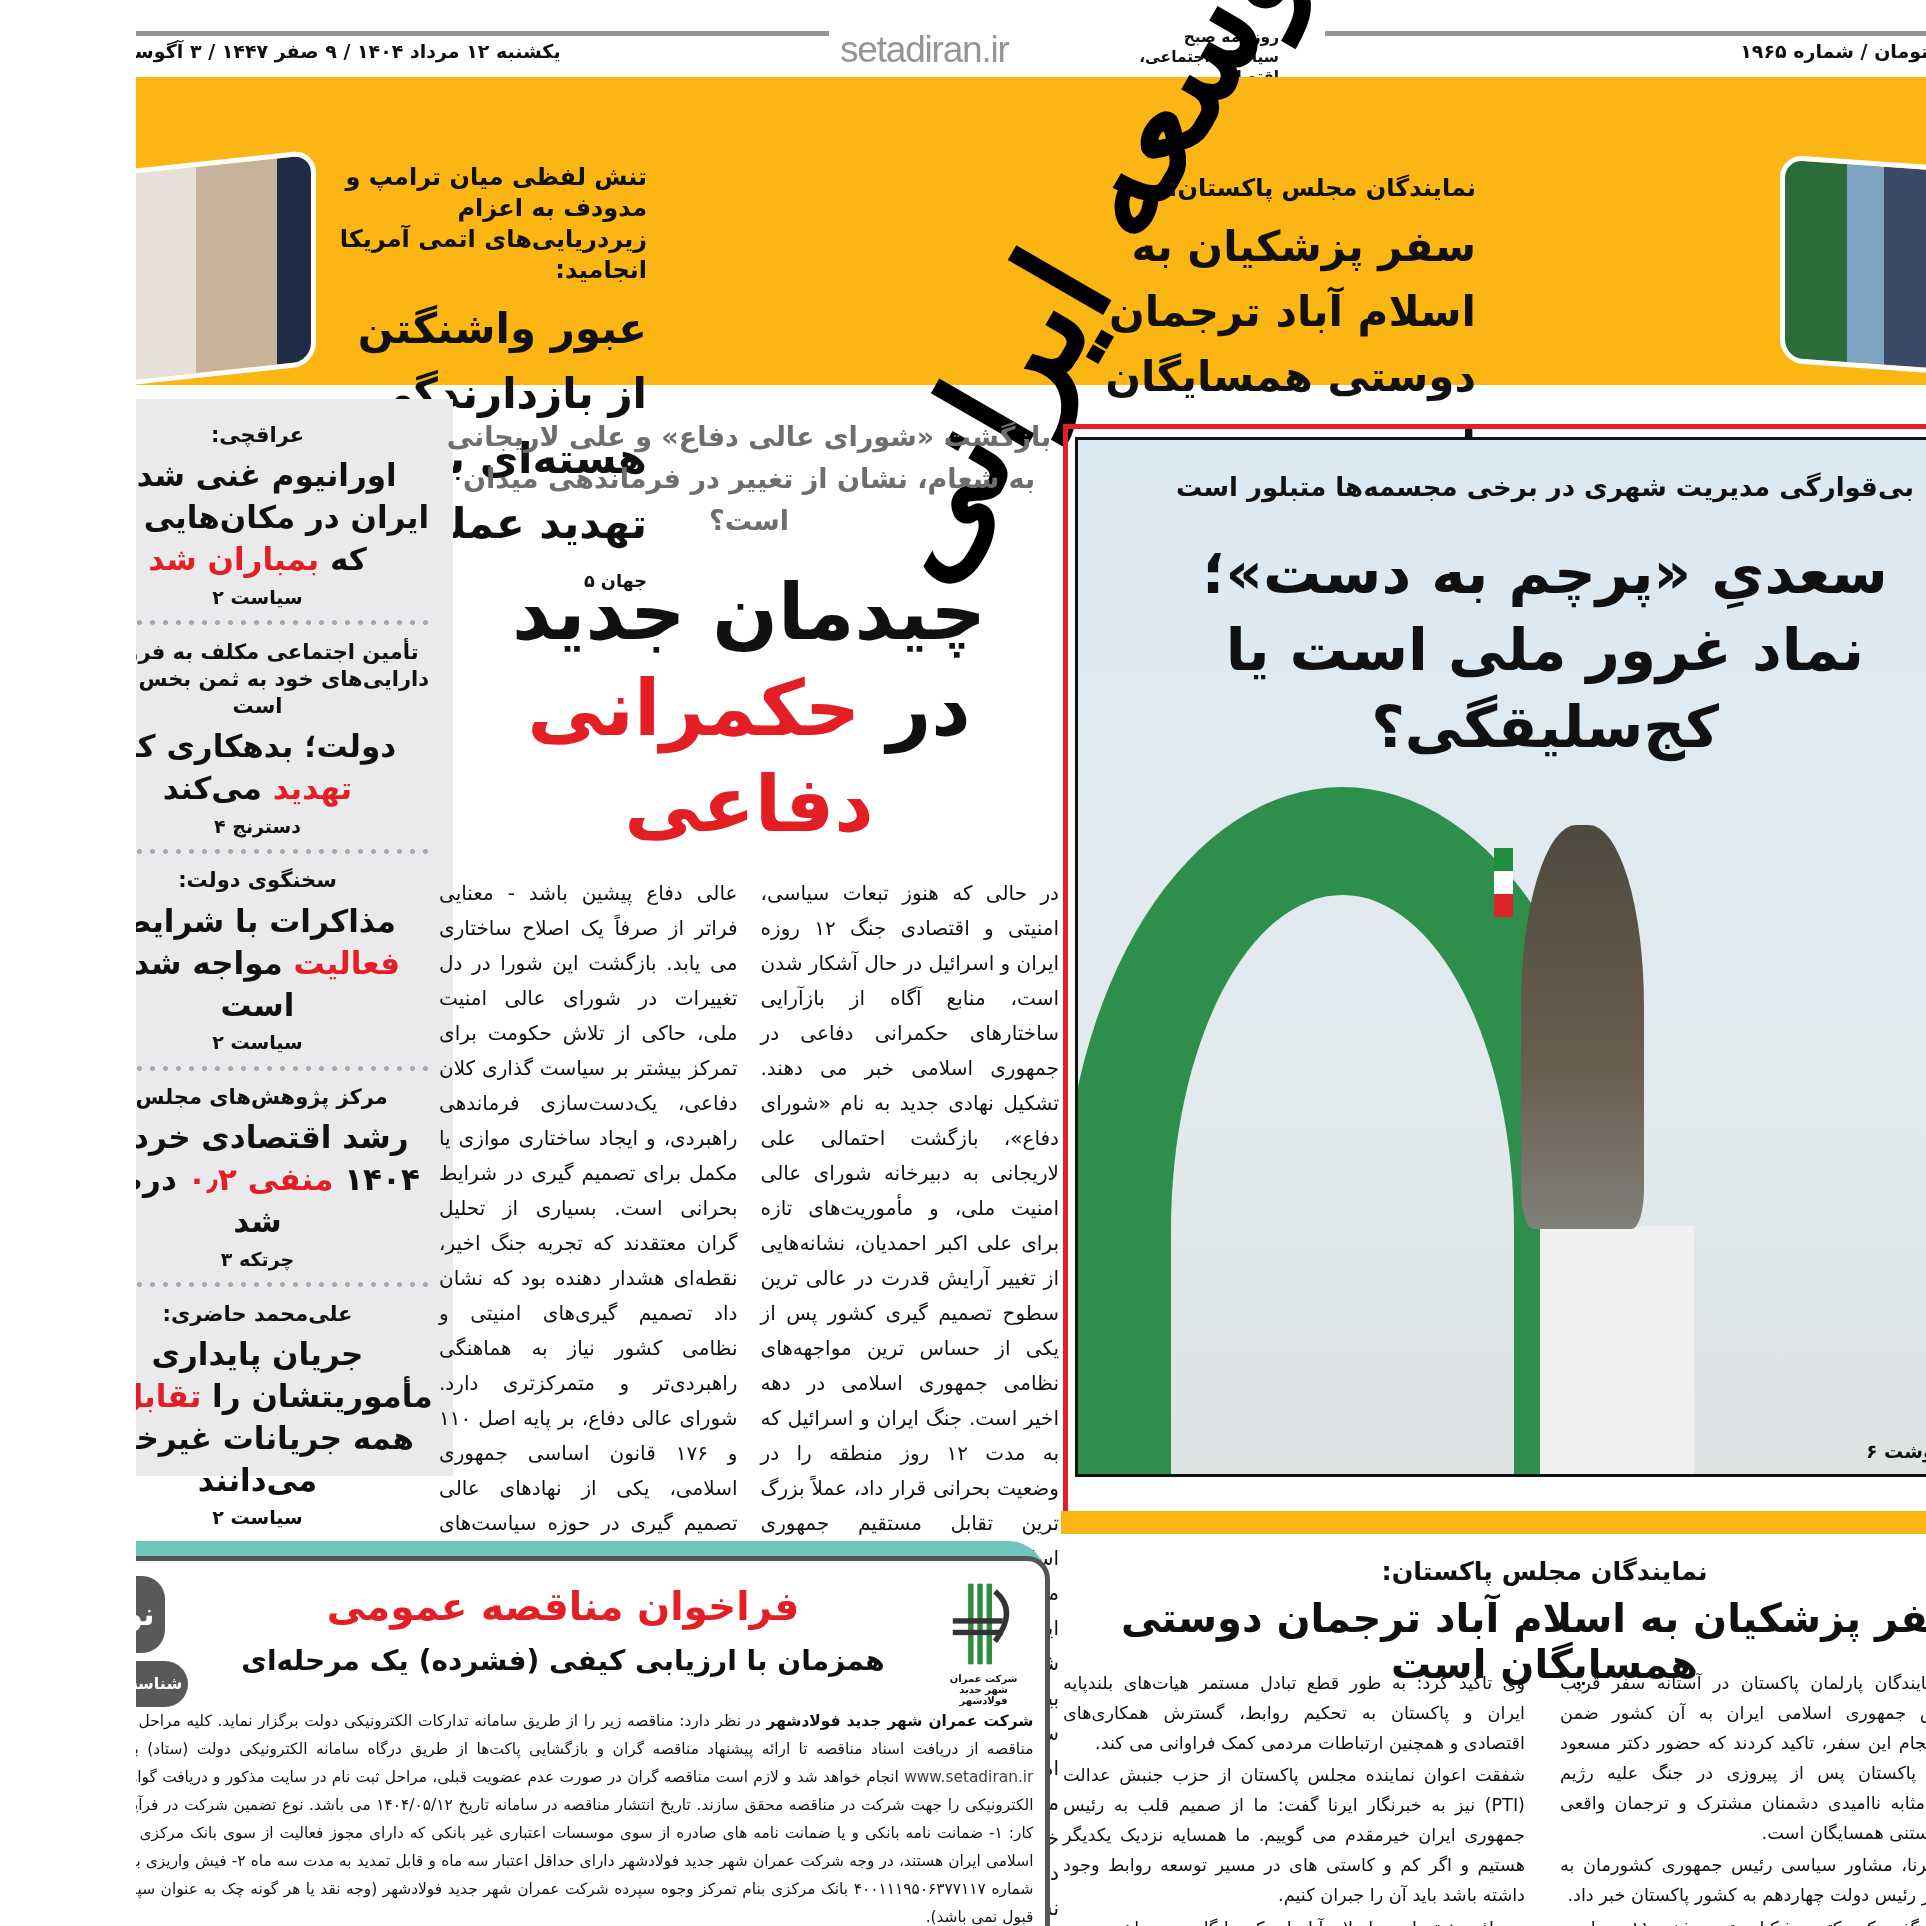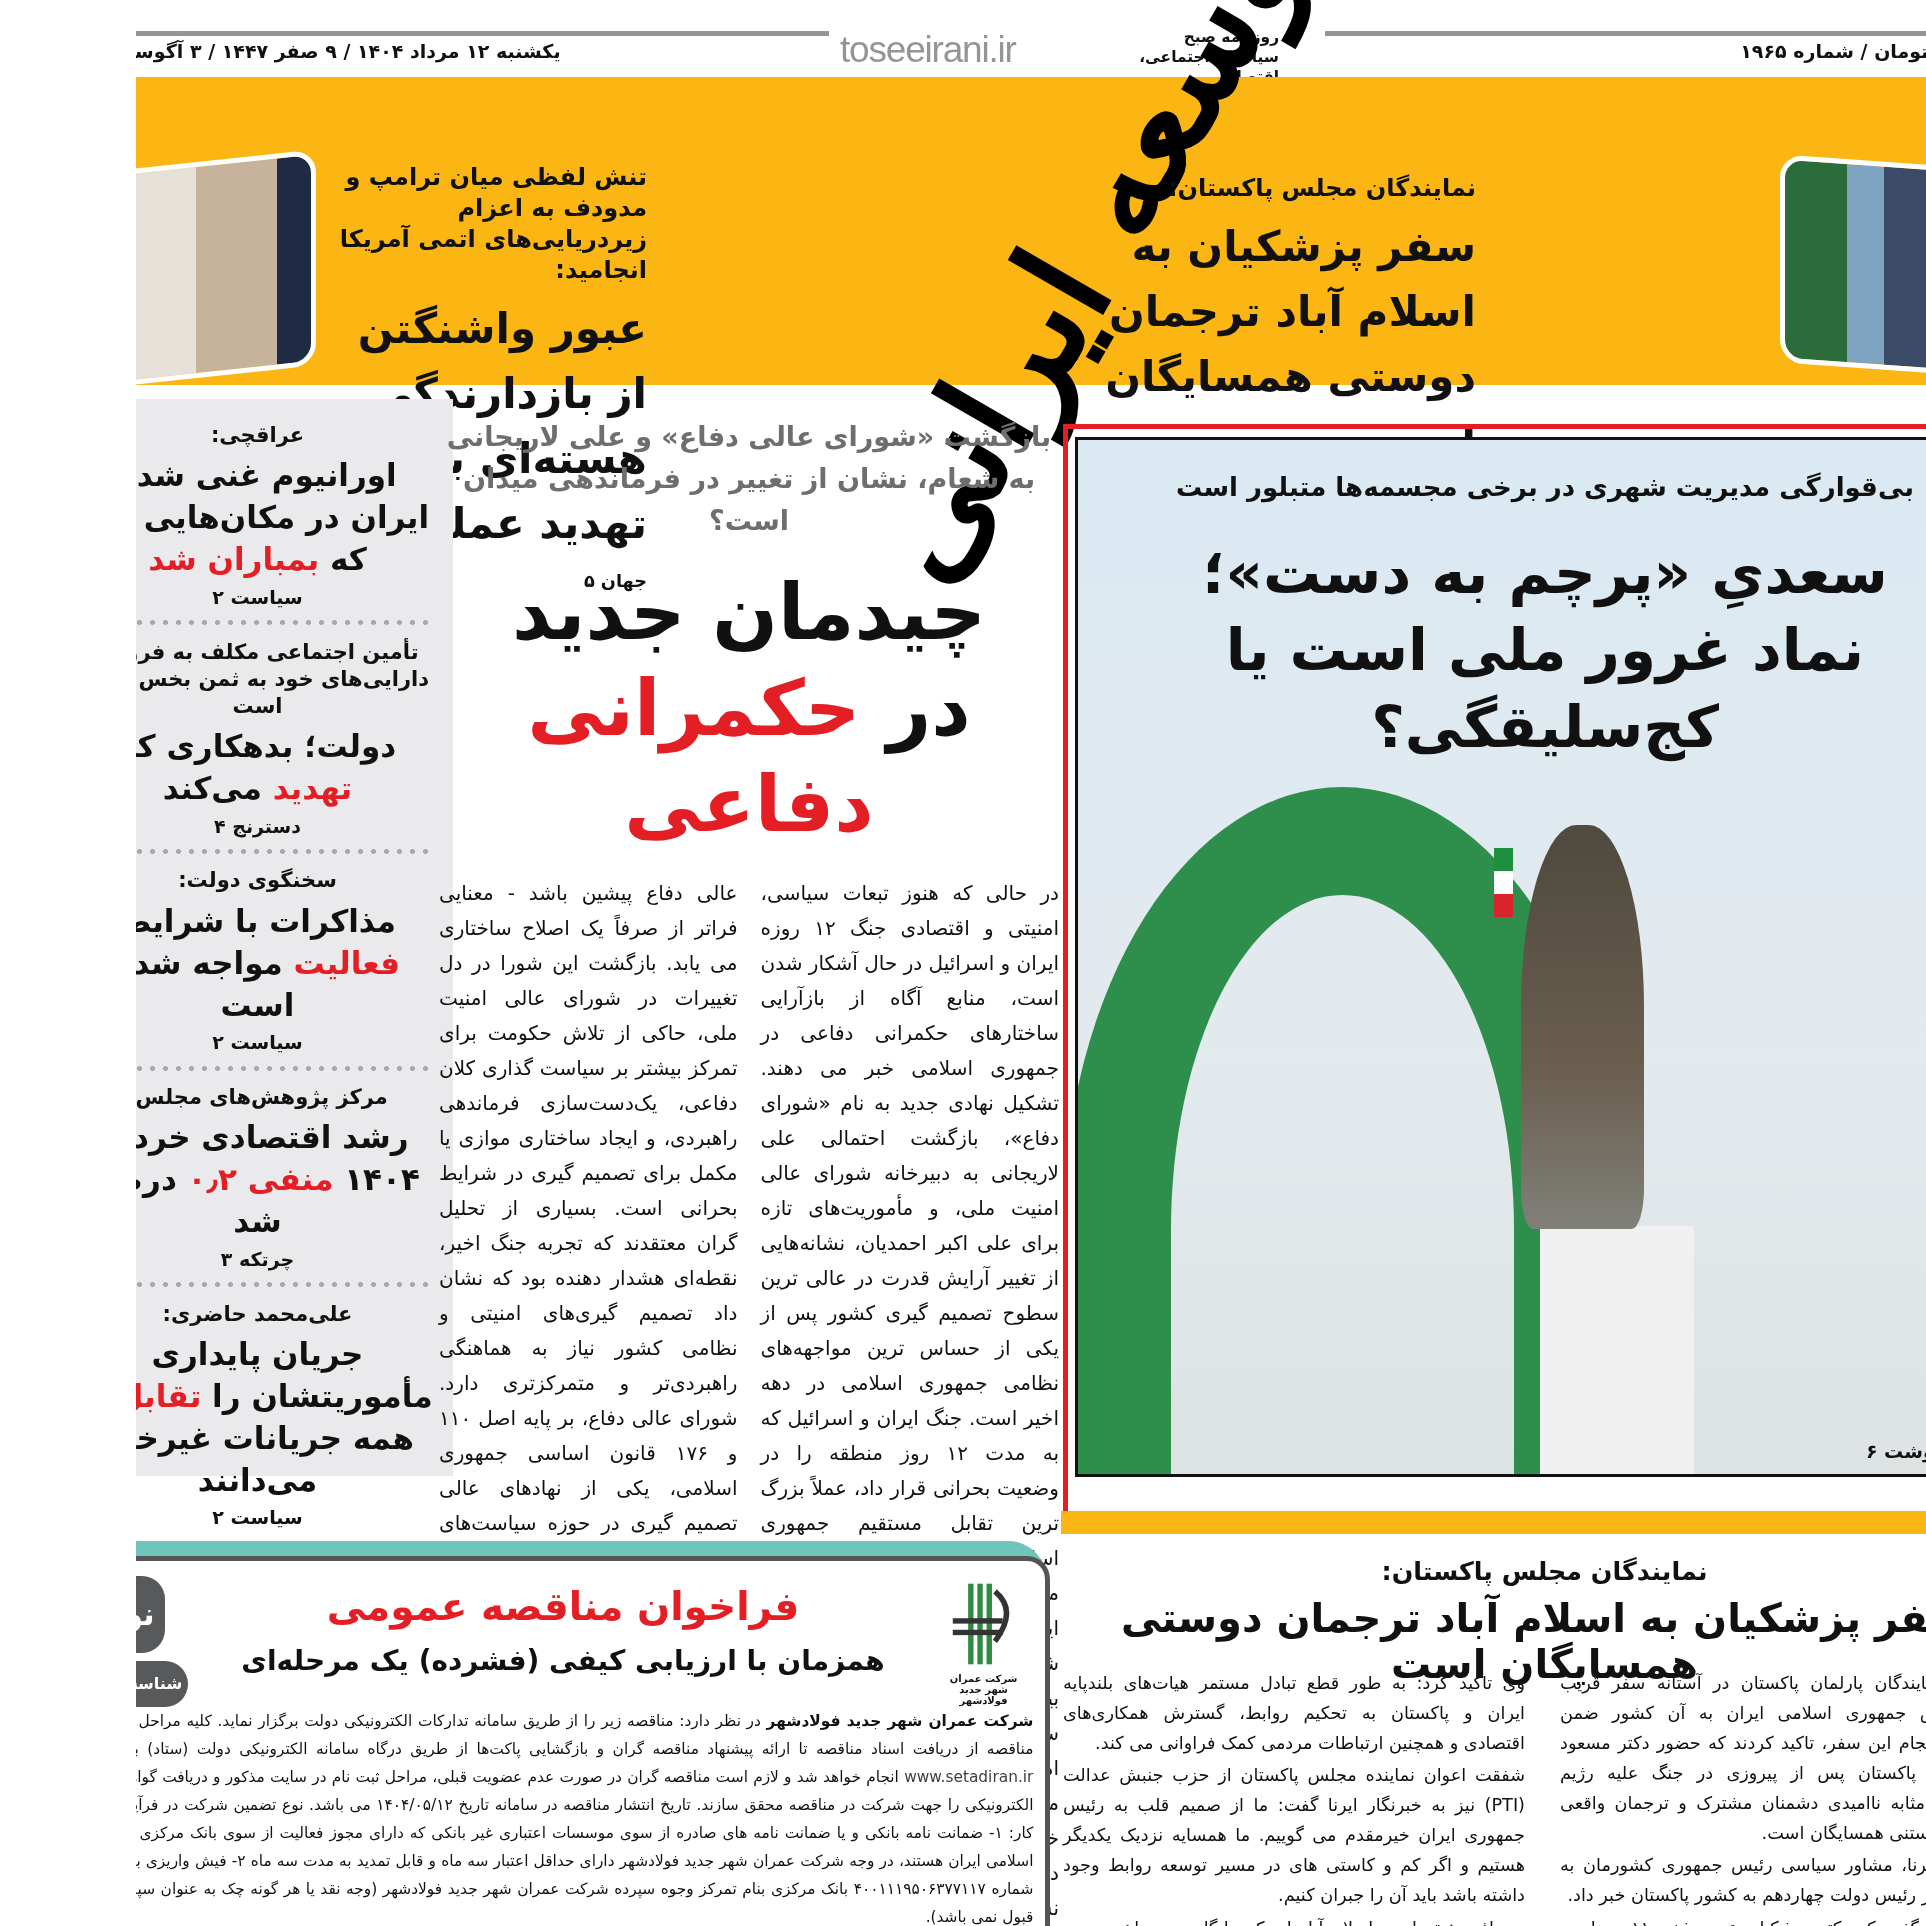--- a/index.html
+++ b/index.html
@@ -78,21 +78,21 @@
   .ad-link { color: #404040; direction: ltr; unicode-bidi: embed; margin-top: 44px; }
   .logo-box { position: absolute; }
 </style>
 </head>
 <body>
 
 <div class="abs topline right"></div>
 <div class="abs topline left"></div>
 <div class="abs meta-right">قیمت ۲۰۰۰ تومان / شماره ۱۹۶۵</div>
 <div class="abs meta-left">یکشنبه ۱۲ مرداد ۱۴۰۴ / ۹ صفر ۱۴۴۷ / ۳ آگوست ۲۰۲۵</div>
-<div class="abs site">toseeirani.ir</div>
+<div class="abs site">setadiran.ir</div>
 <div class="abs tagline">
   <div>روزنامه صبح</div>
   <div>سیاسی، اجتماعی، اقتصادی</div>
 </div>
 <div class="abs band"></div>
 <div class="abs logo">
     <span>توسعه ایرانی</span>
   </div>
 
 <div class="abs hero-photo photo-pk"></div>

